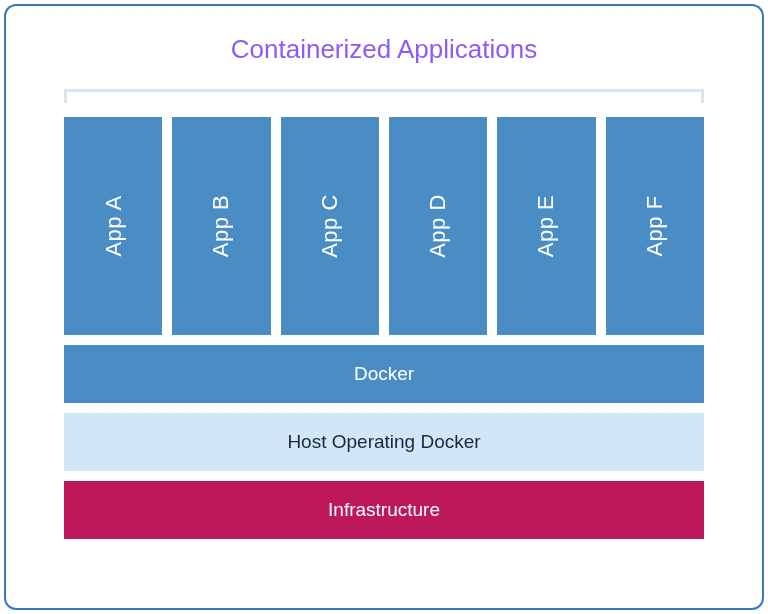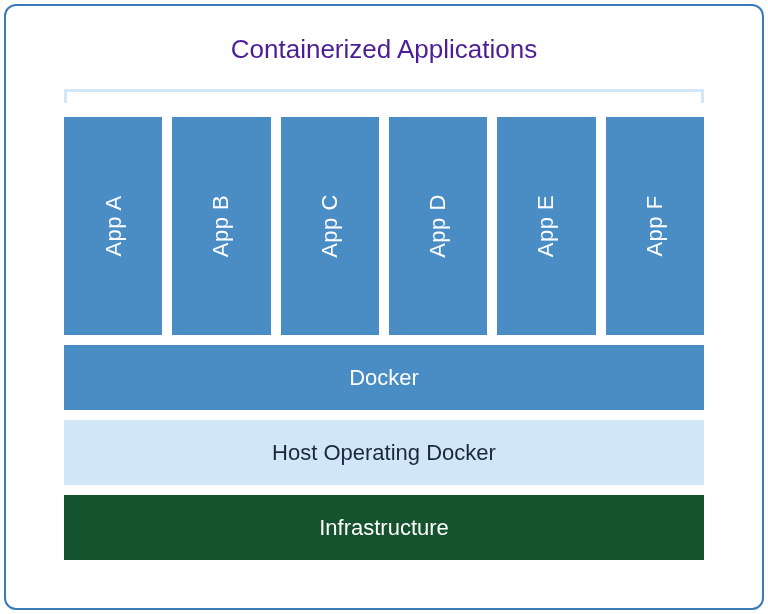--- a/index.html
+++ b/index.html
@@ -21,21 +21,21 @@
       height: 606px;
       border: 2px solid #3a7ab8;
       border-radius: 12px;
       padding: 28px 58px 30px 58px;
       display: flex;
       flex-direction: column;
     }
     .title {
       text-align: center;
       font-size: 26px;
-      color: #4c1d95;
+      color: #8b5cf6;
       margin-bottom: 24px;
       font-weight: 400;
     }
     .bracket {
       height: 14px;
       border-top: 3px solid #d1e6f7;
       border-left: 3px solid #d1e6f7;
       border-right: 3px solid #d1e6f7;
       margin-bottom: 14px;
     }
@@ -54,39 +54,39 @@
       color: #ffffff;
       font-size: 22px;
       font-weight: 400;
     }
     .app-box span {
       transform: rotate(-90deg);
       white-space: nowrap;
       letter-spacing: 0.5px;
     }
     .layer {
-      height: 65px;
+      height: 58px;
       display: flex;
       align-items: center;
       justify-content: center;
-      font-size: 22px;
+      font-size: 19px;
       font-weight: 400;
       margin-bottom: 10px;
       text-align: right;
     }
     .layer.docker {
       background: #4a8dc5;
       color: #ffffff;
     }
     .layer.hostos {
       background: #d1e6f7;
       color: #1a2740;
     }
     .layer.infra {
-      background: #14532d;
+      background: #be185d;
       color: #ffffff;
       margin-bottom: 0;
     }
   </style>
 </head>
 <body>
 
 <div class="outer-frame">
   <div class="title">Containerized Applications</div>
   <div class="bracket"></div>

